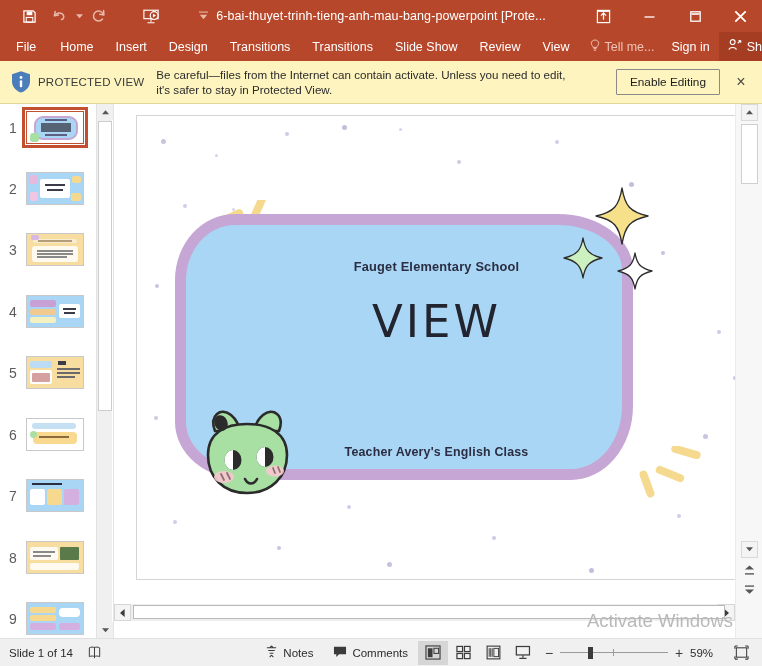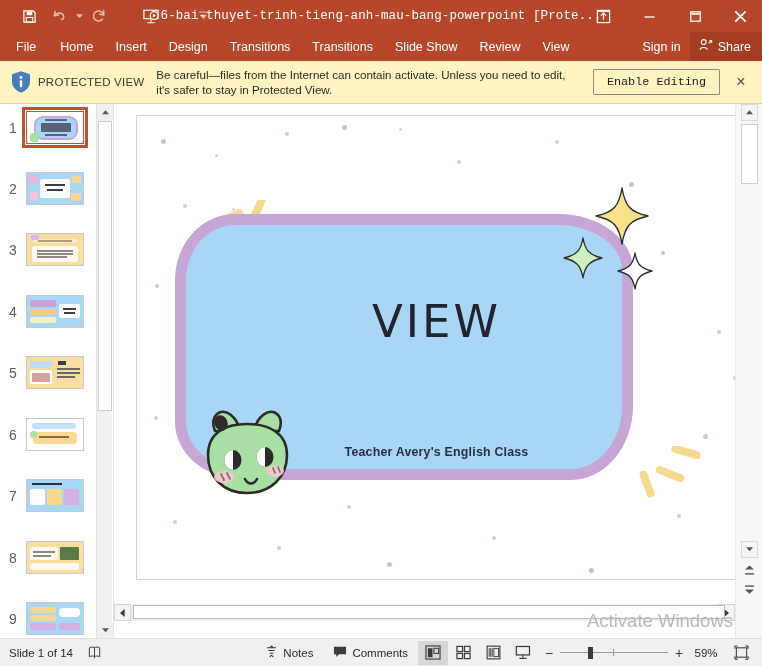--- a/index.html
+++ b/index.html
@@ -9,21 +9,21 @@
     background:#ffffff;
     font-size:12px;
     color:#262626;
     -webkit-font-smoothing: antialiased;
   }
   #app { position:relative; width:762px; height:666px; }
 
   
   .titlebar {
     position:absolute; left:0; top:0; width:762px; height:32px;
-    background:#b7472a; display:flex; align-items:center;font-family:Liberation Mono, monospace;
+    background:#b7472a; display:flex; align-items:center;
   }
   .qat { display:flex; align-items:center; padding-left:14px; gap:0px; }
   .qat-btn {
     width:30px; height:26px; display:flex; align-items:center; justify-content:center;
     color:#ffffff;
   }
   .qat-btn.dim { color:#e4b5a8; }
   .qat-btn svg { display:block; }
   .title-text {
     position:absolute; left:0; right:0; text-align:center;
@@ -71,21 +71,21 @@
     font-size:11.5px; color:#3a3a3a; letter-spacing:0.2px;
     margin-right:12px; white-space:nowrap;
   }
   .pv-msg {
     font-size:11.6px; color:#2b2b2b; line-height:15px; max-width:425px;
   }
   .pv-spacer { flex:1; }
   .pv-enable {
     background:#fdf4bf; border:1px solid #8a8a8a; color:#1d1d1d;
     font-size:11.8px; padding:5px 13px; white-space:nowrap; border-radius:1px;
-    font-family:Liberation Mono, monospace;
+    font-family:Liberation Sans, sans-serif;
   }
   .pv-close {
     width:26px; height:26px; display:flex; align-items:center; justify-content:center;
     margin-left:8px; color:#4a4a4a; font-size:16px;
   }
 
   
   .workarea {
     position:absolute; left:0; top:104px; width:762px; height:534px;
     background:#ffffff;
@@ -206,21 +206,21 @@
   .view-btn {
     width:30px; height:24px; display:flex; align-items:center; justify-content:center;
   }
   .view-btn.active { background:#d6d6d6; }
   .zoom-wrap { display:flex; align-items:center; gap:0px; padding-right:4px;}
   .zoom-minus,.zoom-plus { width:22px;text-align:center;font-size:14px;color:#3b3b3b;}
   .zoom-track { position:relative; width:108px; height:16px; }
   .zoom-line { position:absolute; left:0; right:0; top:7.5px; height:1px; background:#9a9a9a; }
   .zoom-mid { position:absolute; left:53px; top:4px; width:1px; height:7px; background:#9a9a9a; }
   .zoom-handle { position:absolute; left:28px; top:2px; width:5px; height:12px; background:#3b3b3b; }
-  .zoom-pct { width:38px; text-align:center; padding-right:6px; }
+  .zoom-pct { width:38px; text-align:left; padding-right:6px; }
   .fit-btn { width:26px;height:24px;display:flex;align-items:center;justify-content:center;margin-right:4px;}
 </style>
 </head>
 <body>
 
 <div id="app">
 
   <div class="titlebar">
     <div class="qat">
       <div class="qat-btn">
@@ -293,20 +293,29 @@
   <div class="ribbon">
     <div class="tab file">File</div>
     <div class="tab">Home</div>
     <div class="tab">Insert</div>
     <div class="tab">Design</div>
     <div class="tab">Transitions</div>
     <div class="tab">Transitions</div>
     <div class="tab">Slide Show</div>
     <div class="tab">Review</div>
     <div class="tab">View</div>
+    <div class="tellme">
+      <span>
+        <svg width="10" height="13" viewBox="0 0 10 13">
+            <path d="M5 1 C2.6 1 1.3 2.7 1.3 4.4 C1.3 6 2.8 6.9 3.2 8.4 H6.8 C7.2 6.9 8.7 6 8.7 4.4 C8.7 2.7 7.4 1 5 1 Z" fill="none" stroke="#efc3b6" stroke-width="1"></path>
+            <path d="M3.5 9.7 H6.5 M3.9 11.2 H6.1" stroke="#efc3b6" stroke-width="1"></path>
+          </svg>
+      </span>
+      <span>Tell me...</span>
+    </div>
     <div class="ribbon-spacer"></div>
     <div class="signin">Sign in</div>
     <div class="share">
       <span>
         <svg width="14" height="14" viewBox="0 0 15 15">
             <circle cx="5" cy="4.4" r="2.6" fill="none" stroke="#fff" stroke-width="1.2"></circle>
             <path d="M1.2 12.6 C1.2 9.4 8.8 9.4 8.8 12.6" fill="none" stroke="#fff" stroke-width="1.2"></path>
             <path d="M10.5 5.6 L13.6 2.8 M13.6 2.8 V5.2 M13.6 2.8 H11.3" stroke="#fff" stroke-width="1.2" fill="none"></path>
           </svg>
       </span>
@@ -504,20 +513,21 @@
         <svg class="tb" style="left:455px;top:70px;" width="60" height="76" viewBox="0 0 60 76">
           <path d="M30 2 C33 20 38 26 56 30 C38 34 33 40 30 58 C27 40 22 34 4 30 C22 26 27 20 30 2 Z" fill="#f6e08a" stroke="#2b2b2b" stroke-width="1.4" stroke-linejoin="round"></path>
         </svg>
         <svg class="tb" style="left:425px;top:120px;" width="42" height="54" viewBox="0 0 42 54">
           <path d="M21 2 C23 14 27 19 40 22 C27 25 23 30 21 42 C19 30 15 25 2 22 C15 19 19 14 21 2 Z" fill="#ccf0c0" stroke="#2b2b2b" stroke-width="1.3" stroke-linejoin="round"></path>
         </svg>
         <svg class="tb" style="left:479px;top:135px;" width="38" height="48" viewBox="0 0 38 48">
           <path d="M19 2 C21 13 24 17 36 20 C24 23 21 27 19 38 C17 27 14 23 2 20 C14 17 17 13 19 2 Z" fill="#ffffff" stroke="#2b2b2b" stroke-width="1.3" stroke-linejoin="round"></path>
         </svg>
 
+        <div class="slide-school">Fauget Elementary School</div>
         <div class="slide-title">
           <div>VIEW</div>
         </div>
         <div class="slide-teacher">Teacher Avery's English Class</div>
 
         <svg class="tb" style="left:58px;top:287px;" width="106" height="105" viewBox="0 0 106 105">
           <g stroke="#2b2b2b" stroke-width="2.6" stroke-linejoin="round">
             <path d="M20 28 C14 12 26 4 36 12 C42 17 44 24 44 28 Z" fill="#a8e0a4"></path>
             <path d="M84 28 C90 12 78 4 68 12 C62 17 60 24 60 28 Z" fill="#a8e0a4"></path>
             <path d="M13 52 C13 30 30 21 52 21 C74 21 92 30 92 52 C92 74 76 90 52 90 C28 90 13 74 13 52 Z" fill="#a8e0a4"></path>

